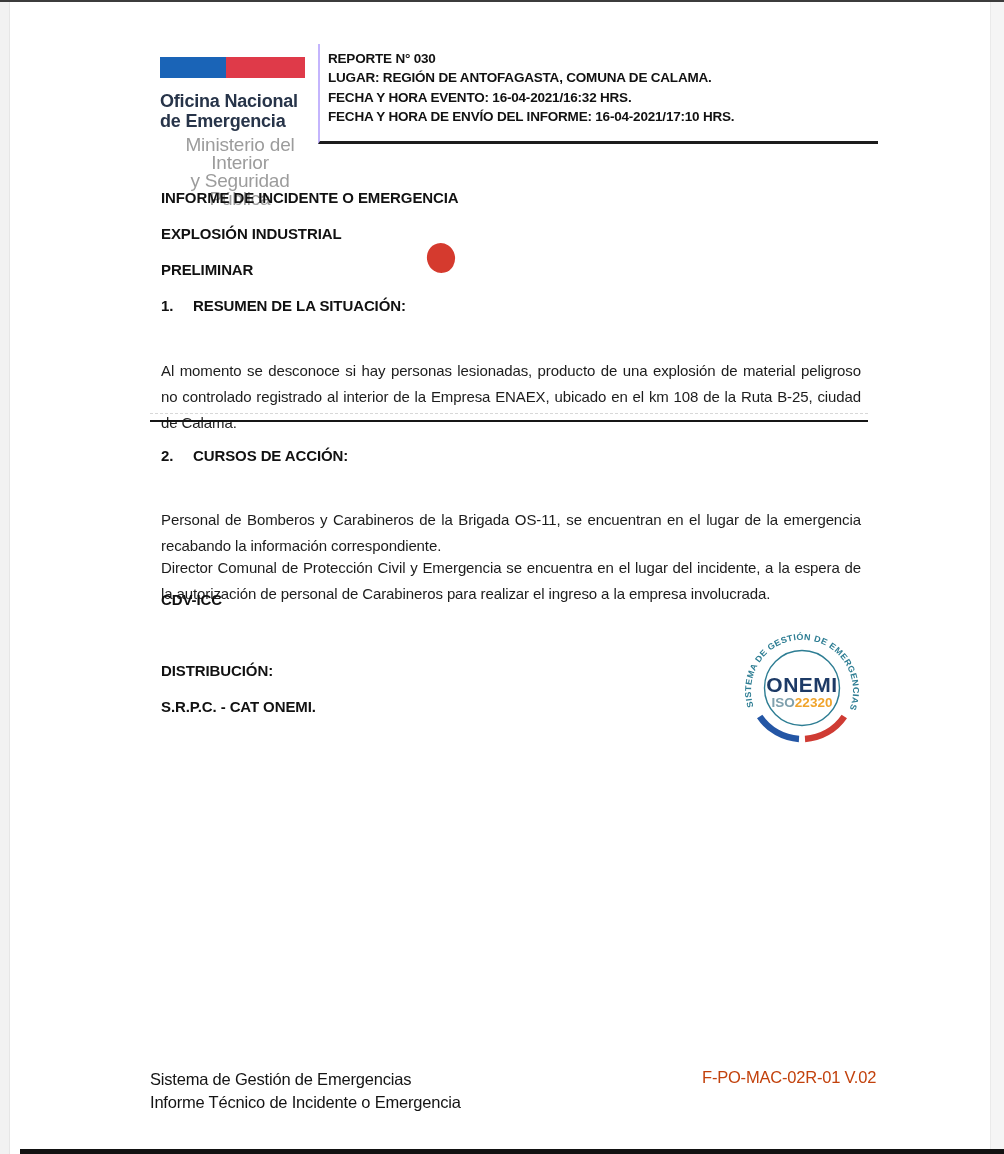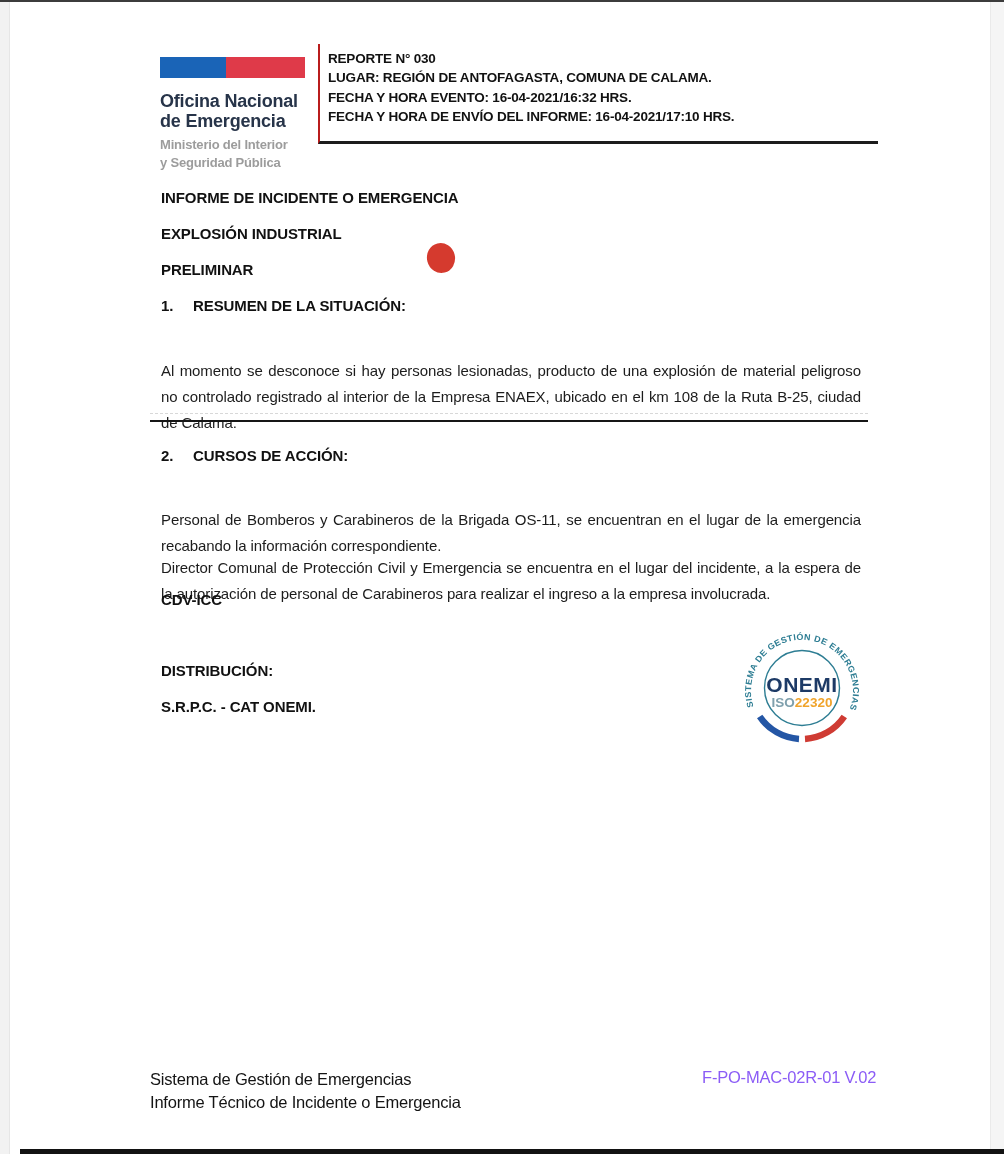--- a/index.html
+++ b/index.html
@@ -30,27 +30,27 @@
   
   .logo { position: absolute; left: 160px; top: 57px; width: 160px; }
   .flag { display: flex; width: 145px; height: 21px; }
   .flag-blue { width: 66px; height: 21px; background: #1a64b7; }
   .flag-red  { width: 79px; height: 21px; background: #df3a49; }
   .org-name {
     margin-top: 13px; font-size: 18px; font-weight: bold;
     color: #273449; line-height: 20px; letter-spacing: -0.2px;
   }
   .ministry {
-    margin-top: 5px; font-size: 13px; font-weight: bold;
-    color: #9c9c9c; line-height: 18px; letter-spacing: -0.2px;
+    margin-top: 5px; font-size: 19px; font-weight: normal;
+    color: #9c9c9c; line-height: 18px; letter-spacing: -0.2px; text-align: center;
   }
   
   .report-box {
     position: absolute; left: 318px; top: 44px; width: 560px; height: 100px;
-    border-left: 2px solid #b91c1c; border-bottom: 3px solid #1c1c1c;
+    border-left: 2px solid #c4b5fd; border-bottom: 3px solid #1c1c1c;
     padding: 5px 0 0 8px; box-sizing: border-box;
   }
   .report-box .line {
     font-size: 13.5px; font-weight: bold; line-height: 19.4px;
     color: #111; letter-spacing: -0.2px; white-space: nowrap;
   }
   
   .doc-heading {
     position: absolute; left: 161px; font-size: 15px; font-weight: bold;
     color: #111; letter-spacing: -0.1px; white-space: nowrap;
@@ -75,21 +75,21 @@
     border-top: 1px dashed #d8d8d8;
   }
   .seal { position: absolute; left: 742px; top: 628px; width: 120px; height: 122px; }
   
   .footer-left {
     position: absolute; left: 150px; top: 1068px;
     font-size: 16.5px; line-height: 23px; color: #141414; letter-spacing: -0.2px;
   }
   .footer-right {
     position: absolute; left: 702px; top: 1068px;
-    font-size: 16.5px; color: #8b5cf6; letter-spacing: -0.2px; white-space: nowrap;
+    font-size: 16.5px; color: #c2410c; letter-spacing: -0.2px; white-space: nowrap;
   }
 </style>
 </head>
 <body>
 
 <div class="page">
 
   <div class="edge-left"></div>
   <div class="edge-right"></div>
   <div class="top-scan-line"></div>

